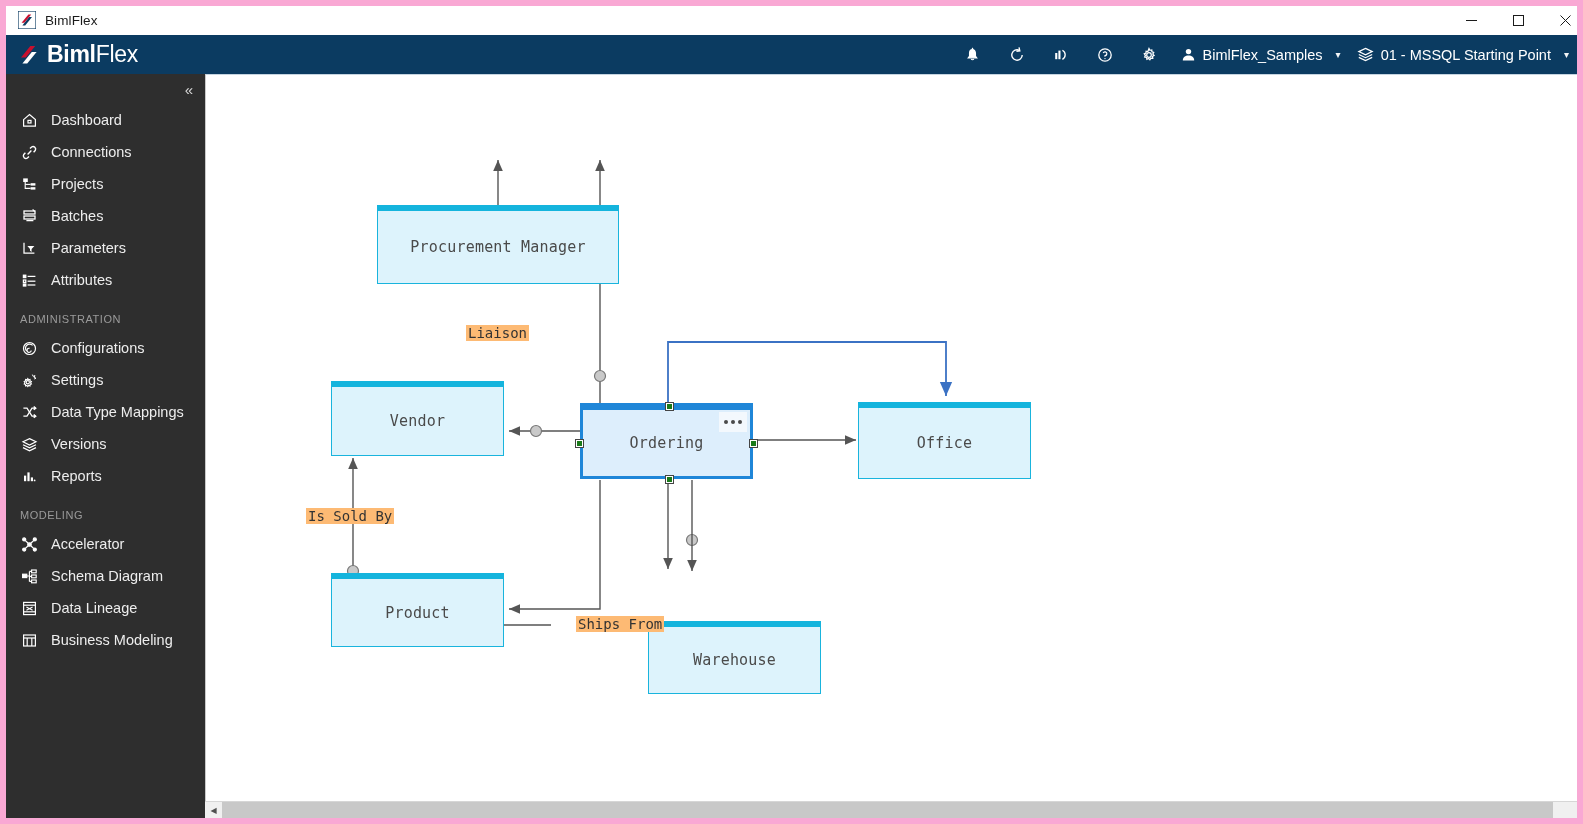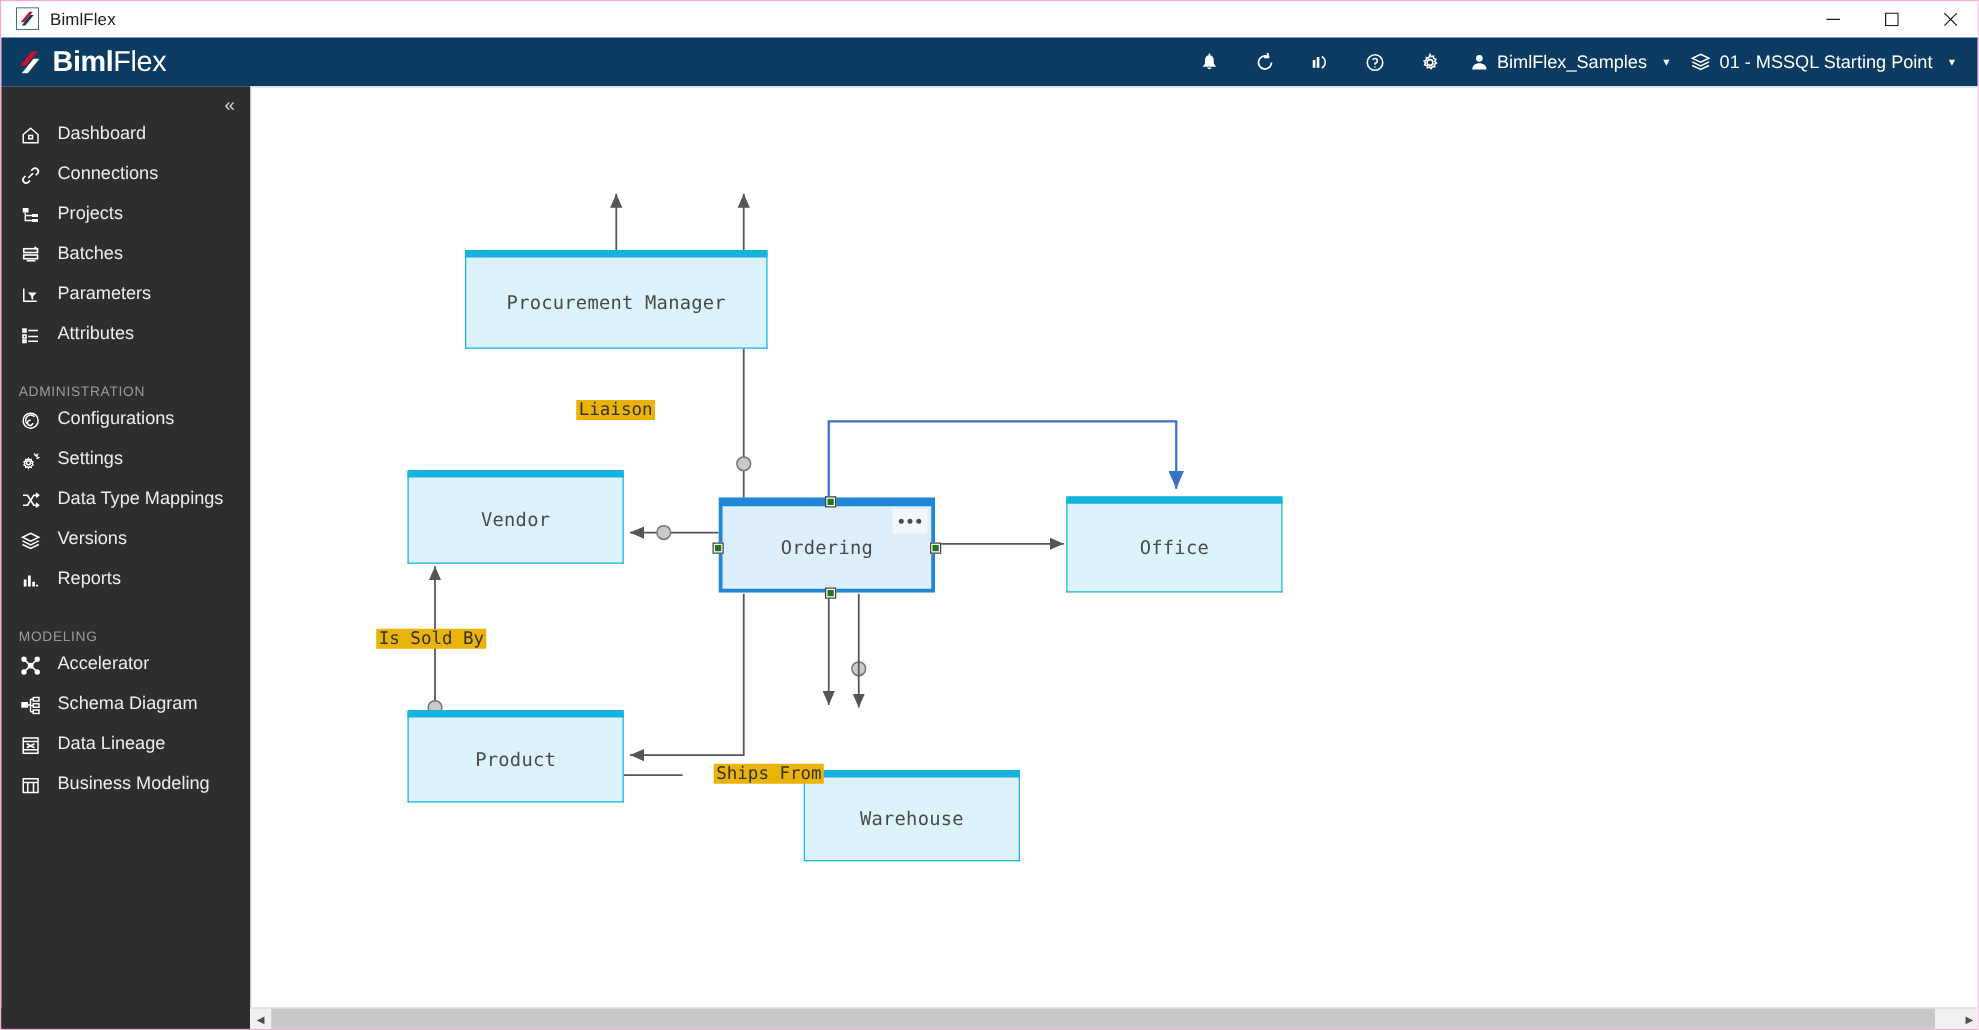--- a/index.html
+++ b/index.html
@@ -6,21 +6,21 @@
   html, body {
     width: 1583px; height: 824px;
     font-family: "Liberation Sans", sans-serif;
     background: #ffffff;
     overflow: hidden;
   }
   .app-window {
     position: relative;
     width: 1583px; height: 824px;
     background: #ffffff;
-    border: 1px solid #f9a8d4;
+    border: 6px solid #f9a8d4;
     overflow: hidden;
   }
 
   
   .titlebar {
     position: absolute; top: 0; left: 0;
     width: 1583px; height: 29px;
     background: #ffffff;
     display: flex; align-items: center;
     border-bottom: 1px solid #ffffff;
@@ -79,21 +79,21 @@
     width: 199px; height: 756px;
     background: #2e2e2e;
     color: #e9e9e9;
     overflow: hidden;
   }
   .sidebar-collapse {
     height: 30px; display: flex; align-items: center; justify-content: flex-end;
     padding-right: 12px; color: #d8d8d8; font-size: 15px;
   }
   .nav-item {
-    display: flex; height: 32px;
+    display: flex; align-items: center; height: 32px;
     padding-left: 14px; gap: 12px;
     font-size: 14.5px; color: #ededed; white-space: nowrap;
   }
   .nav-icon {
     width: 19px; height: 19px; flex: 0 0 19px;
     display: flex; align-items: center; justify-content: center;
     color: #ffffff;
   }
   .nav-section {
     font-size: 11px; color: #9b9b9b; letter-spacing: .55px;
@@ -159,21 +159,21 @@
   }
   .handle::after {
     content: ""; width: 5px; height: 5px; background: #1a7a1a; display: block;
   }
 
   
   .edge-label {
     position: absolute;
     font-family: "DejaVu Sans Mono", "Liberation Mono", monospace;
     font-size: 14px; color: #333333;
-    background: #eab308;
+    background: #fdba74;
     padding: 0 2px;
     white-space: nowrap;
   }
 
   
   .hscroll {
     position: absolute; bottom: 0; left: 199px;
     width: 1384px; height: 17px;
     background: #f0f0f0;
     border-top: 1px solid #d6d6d6;

